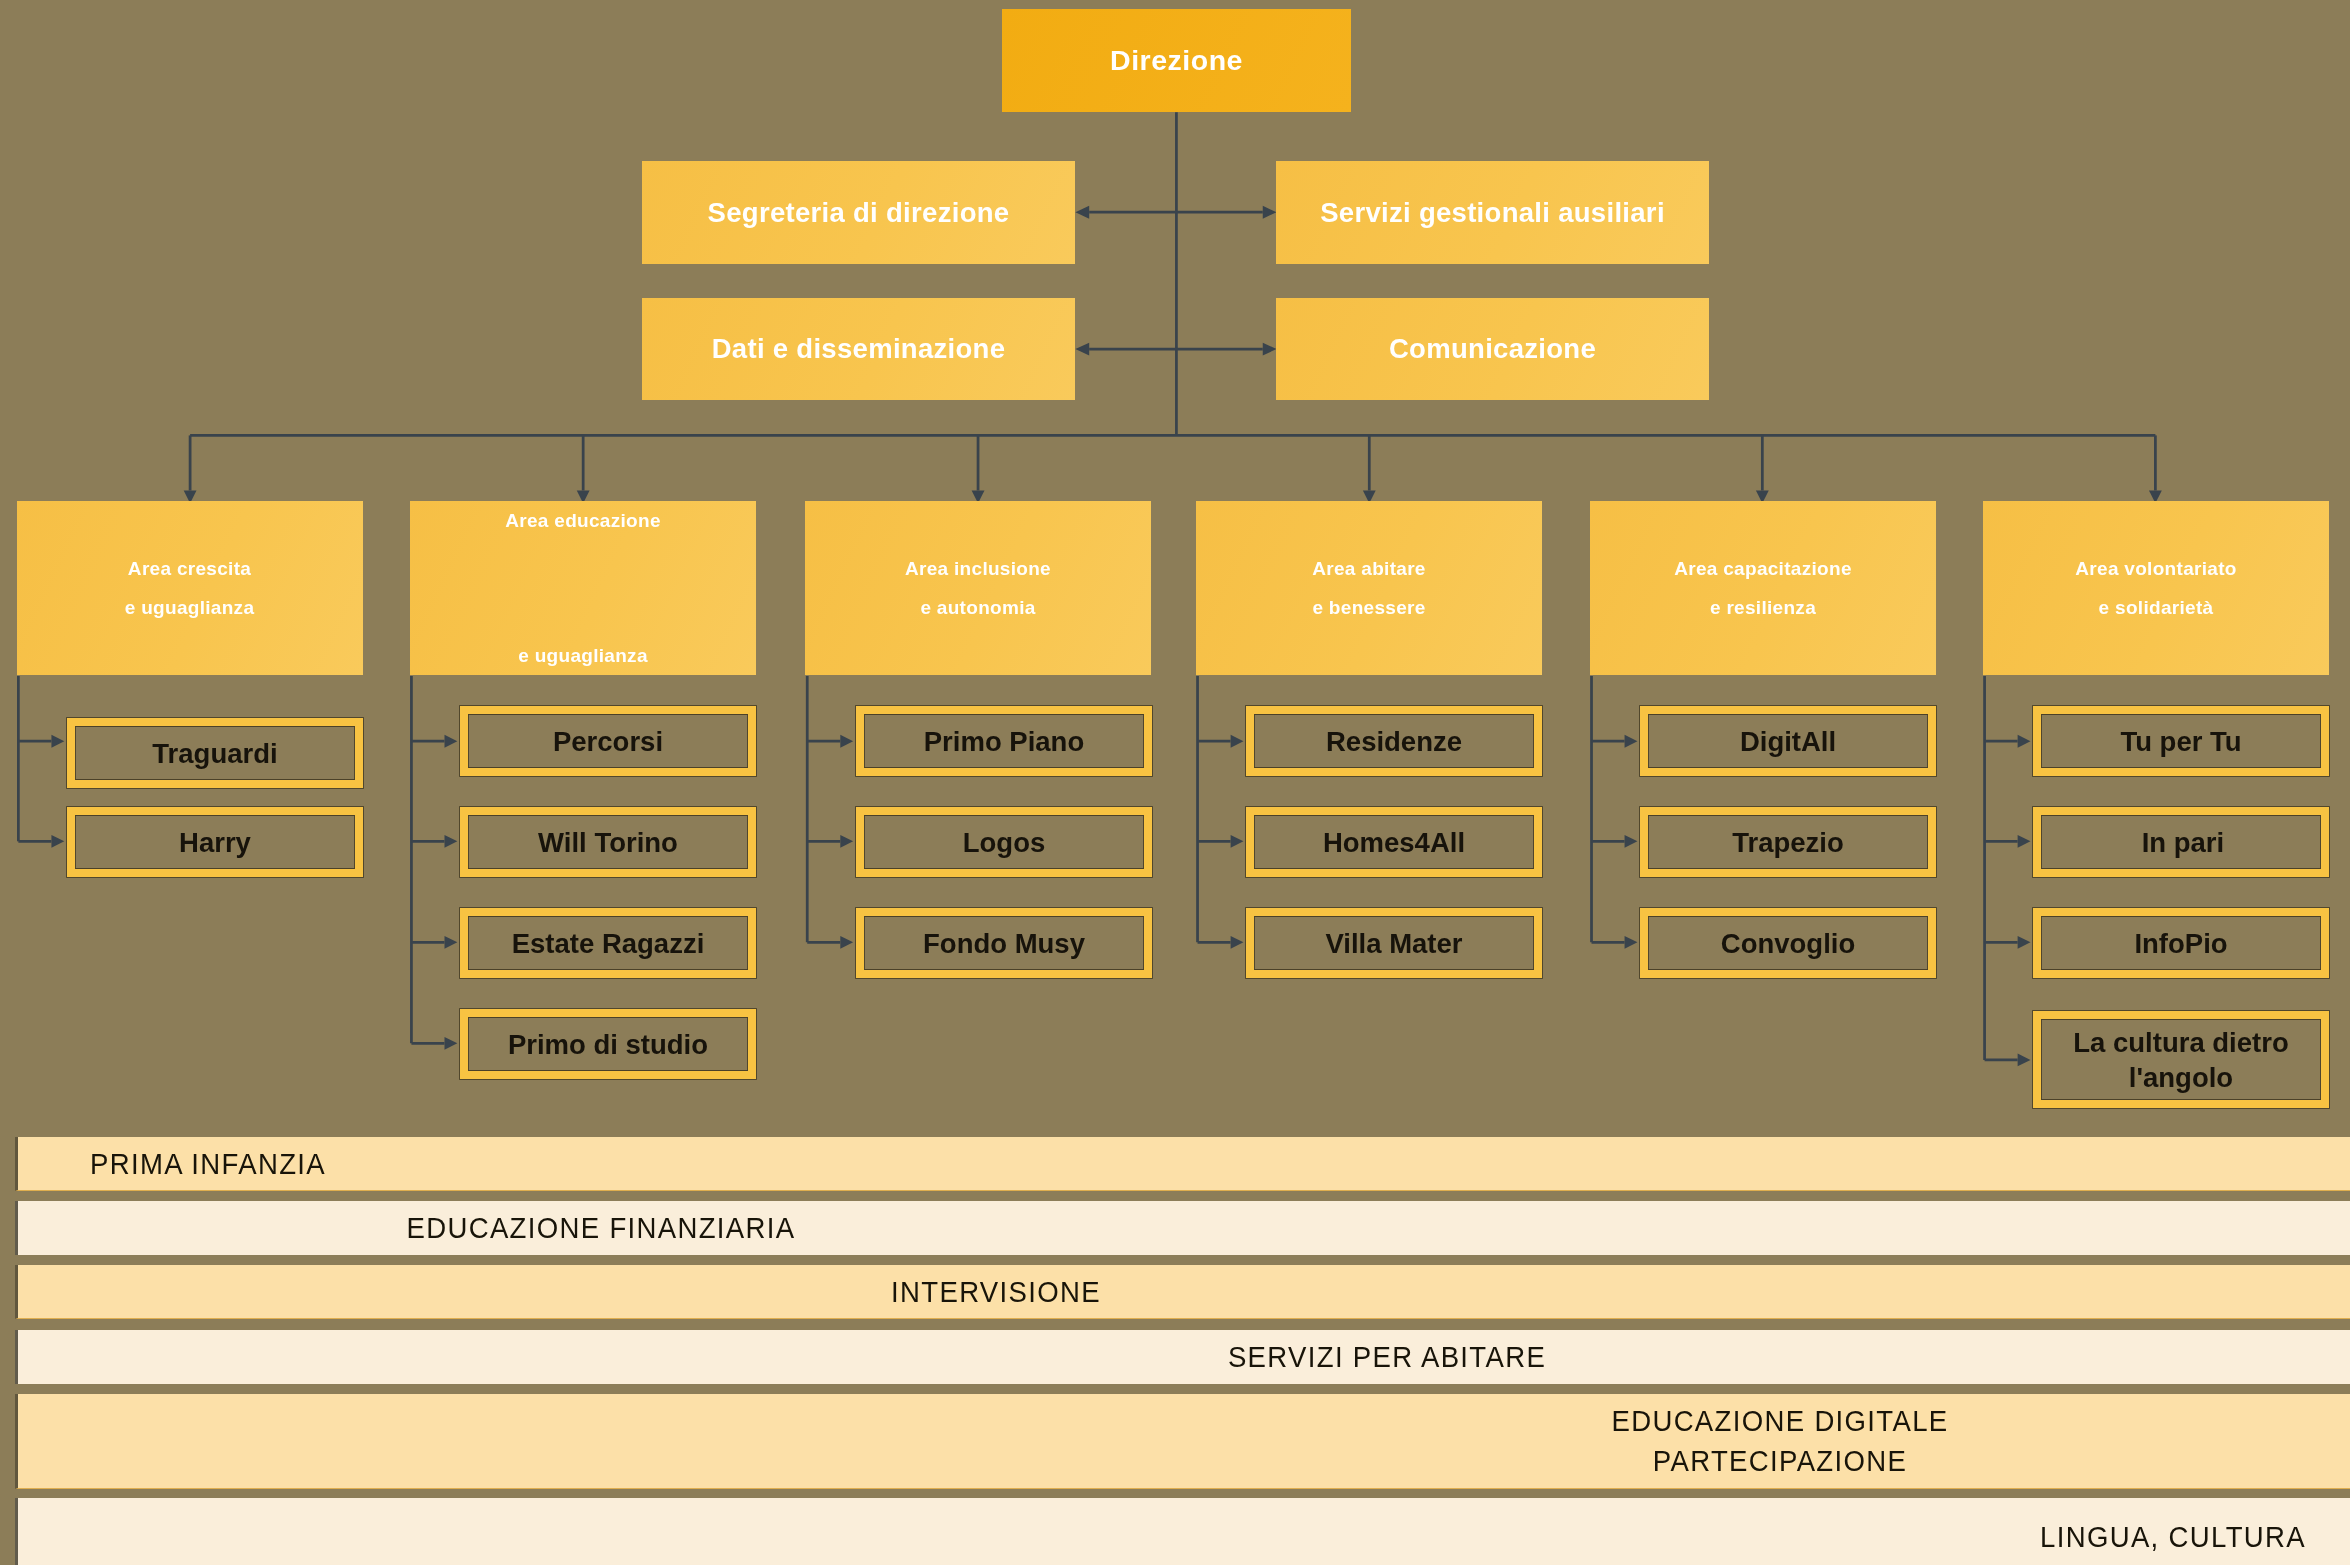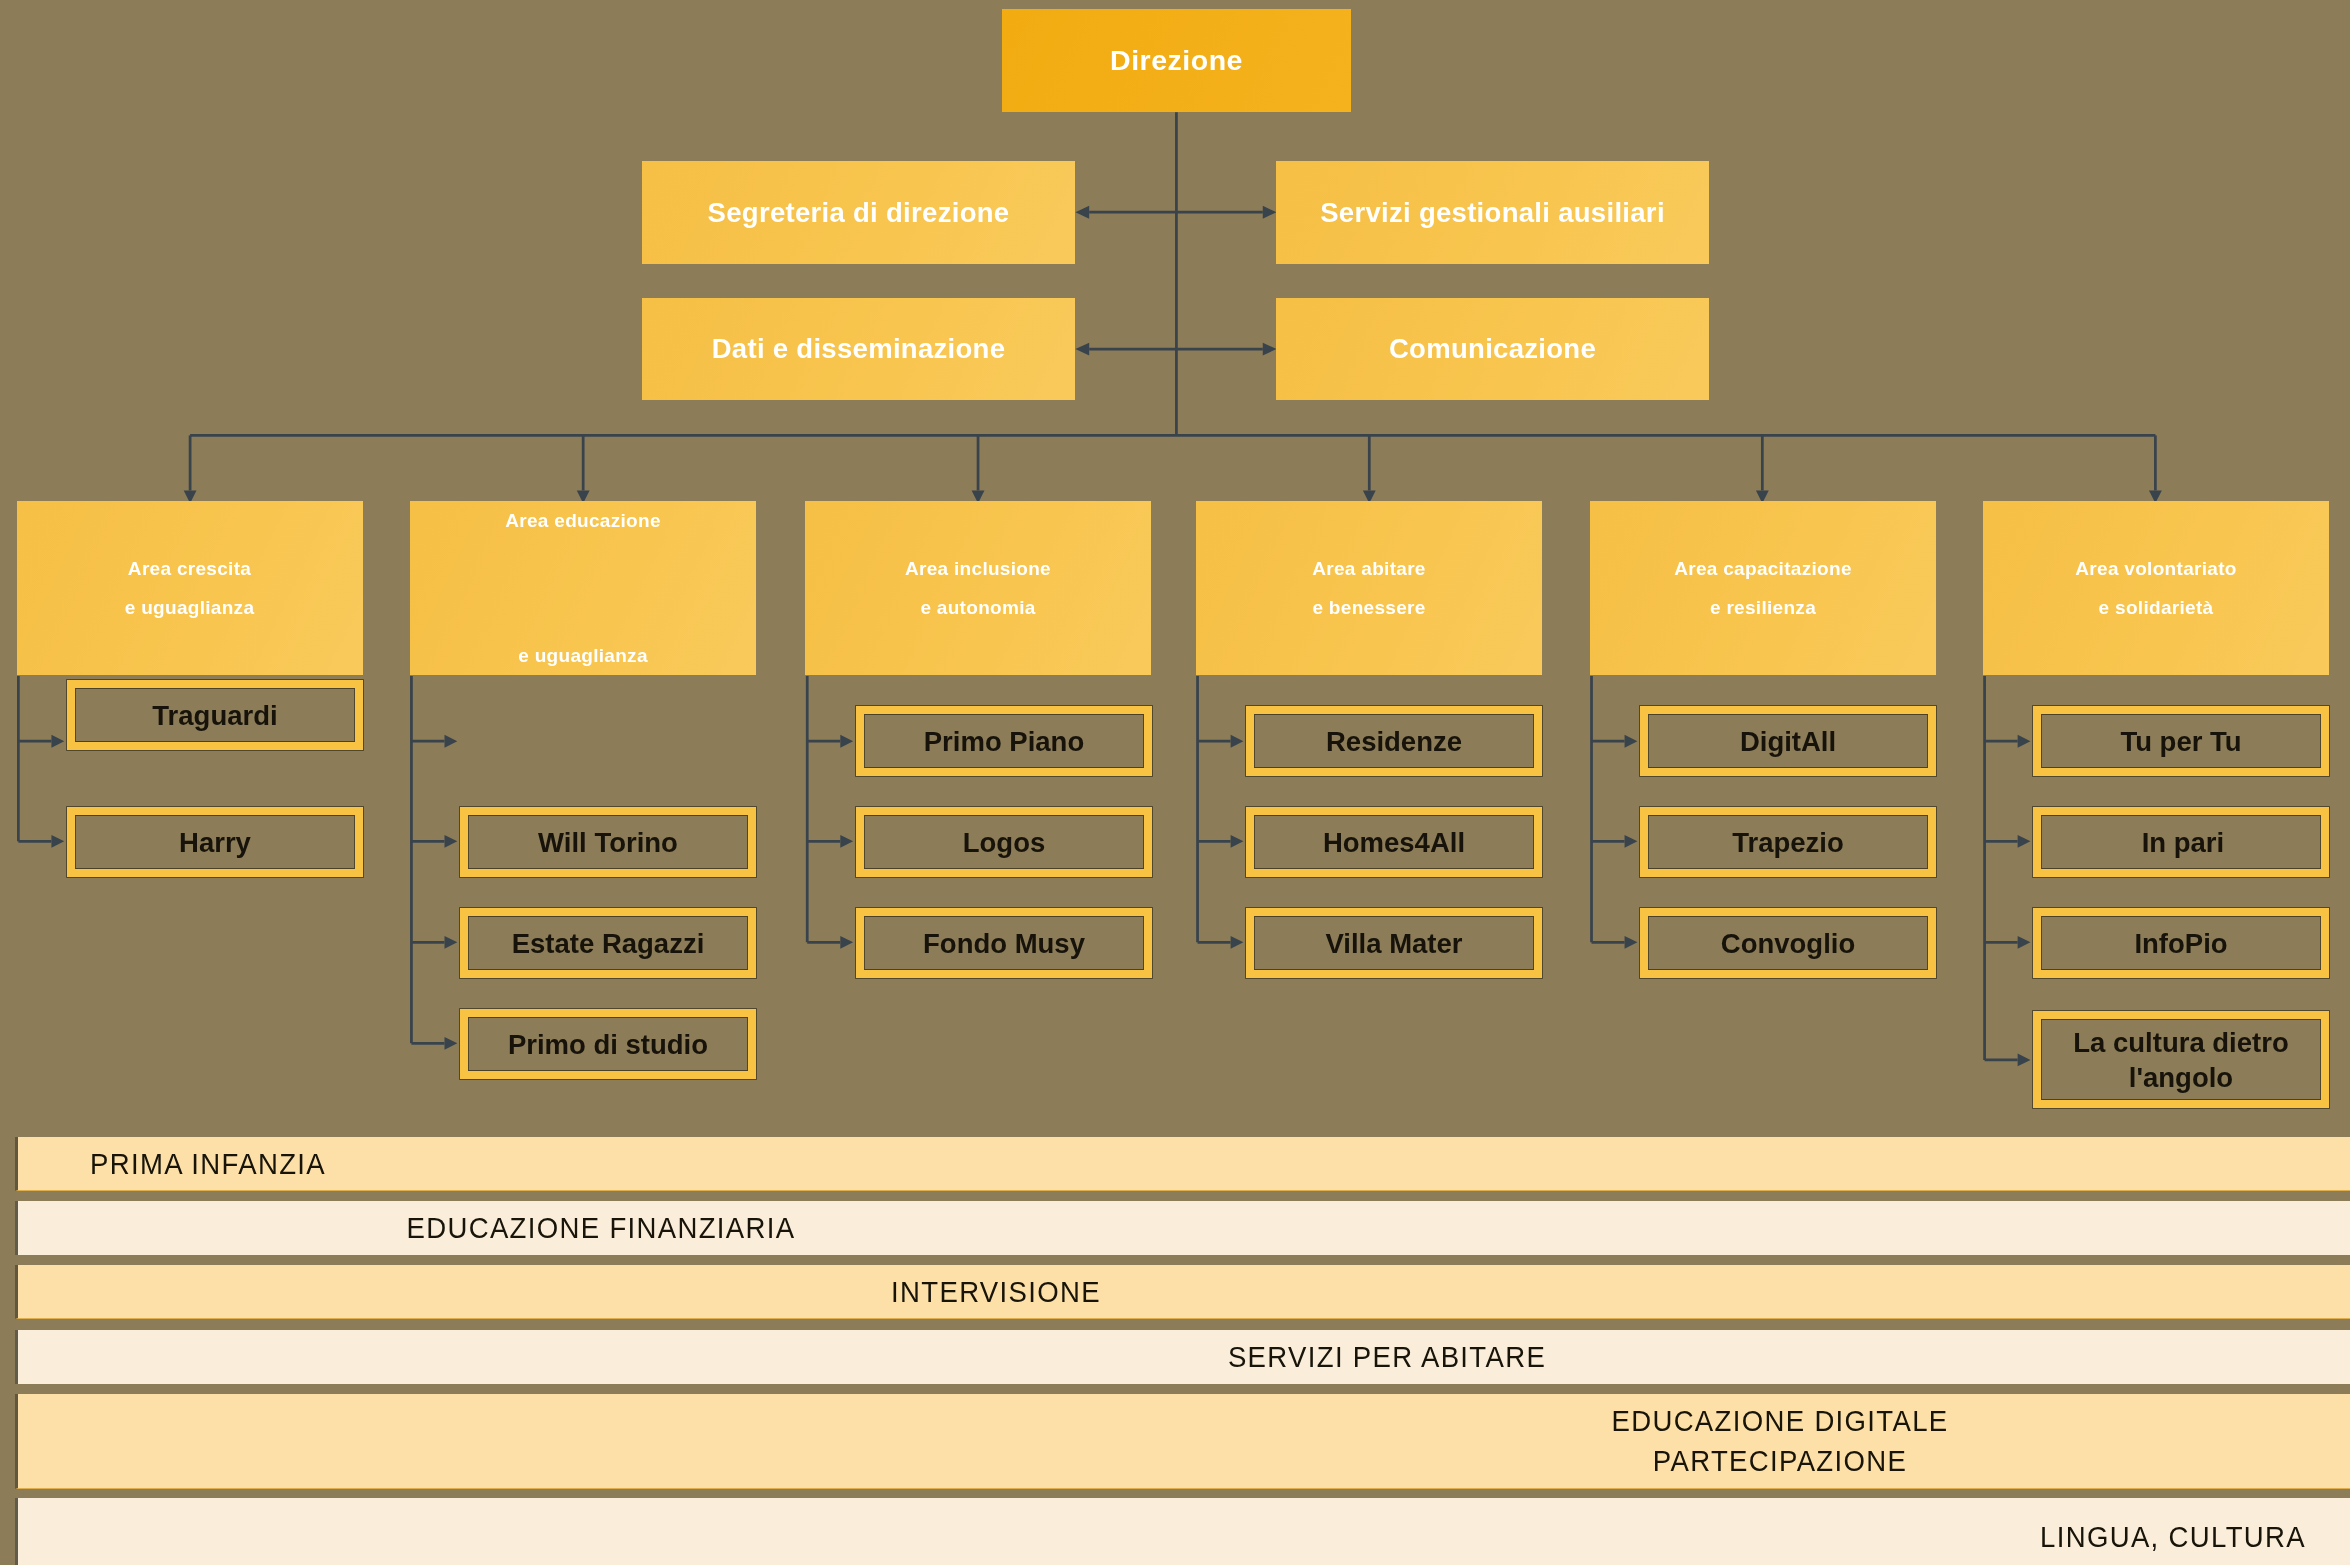--- a/index.html
+++ b/index.html
@@ -150,30 +150,33 @@
     <span>Dati e disseminazione</span>
   </div>
   <div class="box gold staff-box" style="left:1276px;top:298px;width:433px;height:102px;">
     <span>Comunicazione</span>
   </div>
 
   <div class="box gold area-box" style="left:16.5px;top:501px;width:346px;height:174px;">
     <span>Area crescita</span>
     <span>e uguaglianza</span>
   </div>
-  <div class="box program-box" style="left:67px;top:680px;width:296px;height:70px;">
+  <div class="box program-box" style="left:67px;top:718px;width:296px;height:70px;">
     <span>Traguardi</span>
   </div>
   <div class="box program-box" style="left:67px;top:807px;width:296px;height:70px;">
     <span>Harry</span>
   </div>
 
   <div class="box gold area-box" style="left:410px;top:501px;width:346px;height:174px;justify-content:space-between;">
     <span>Area educazione</span>
     <span>e uguaglianza</span>
+  </div>
+  <div class="box program-box" style="left:460px;top:706px;width:296px;height:70px;">
+    <span>Percorsi</span>
   </div>
   <div class="box program-box" style="left:460px;top:807px;width:296px;height:70px;">
     <span>Will Torino</span>
   </div>
   <div class="box program-box" style="left:460px;top:908px;width:296px;height:70px;">
     <span>Estate Ragazzi</span>
   </div>
   <div class="box program-box" style="left:460px;top:1009px;width:296px;height:70px;">
     <span>Primo di studio</span>
   </div>

